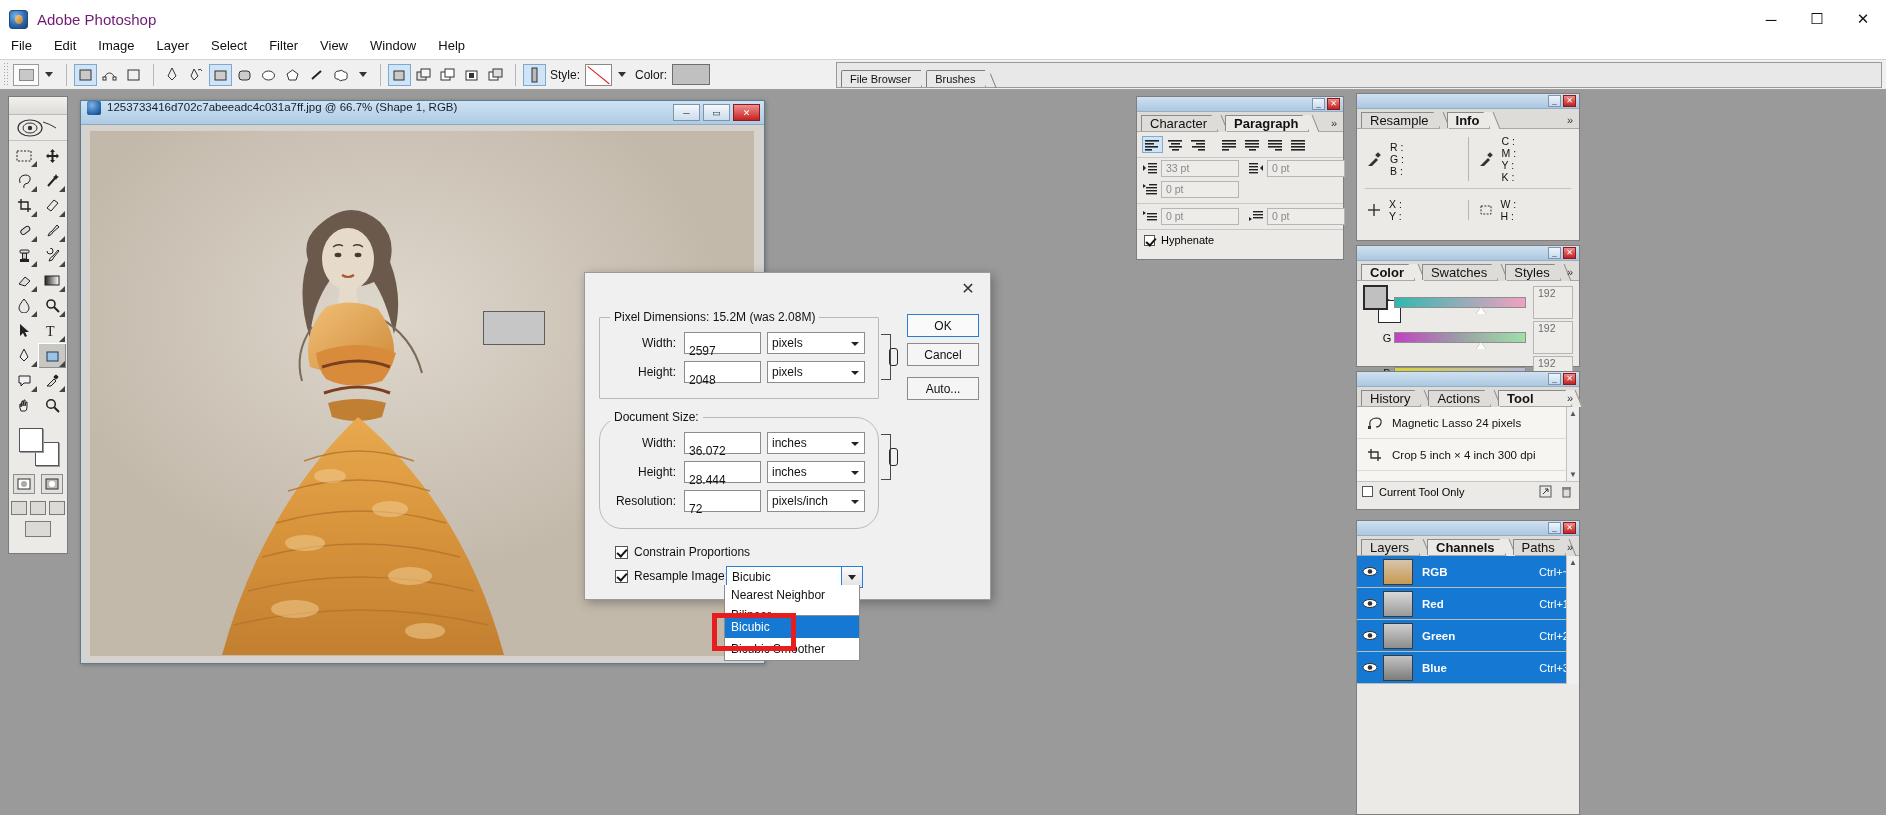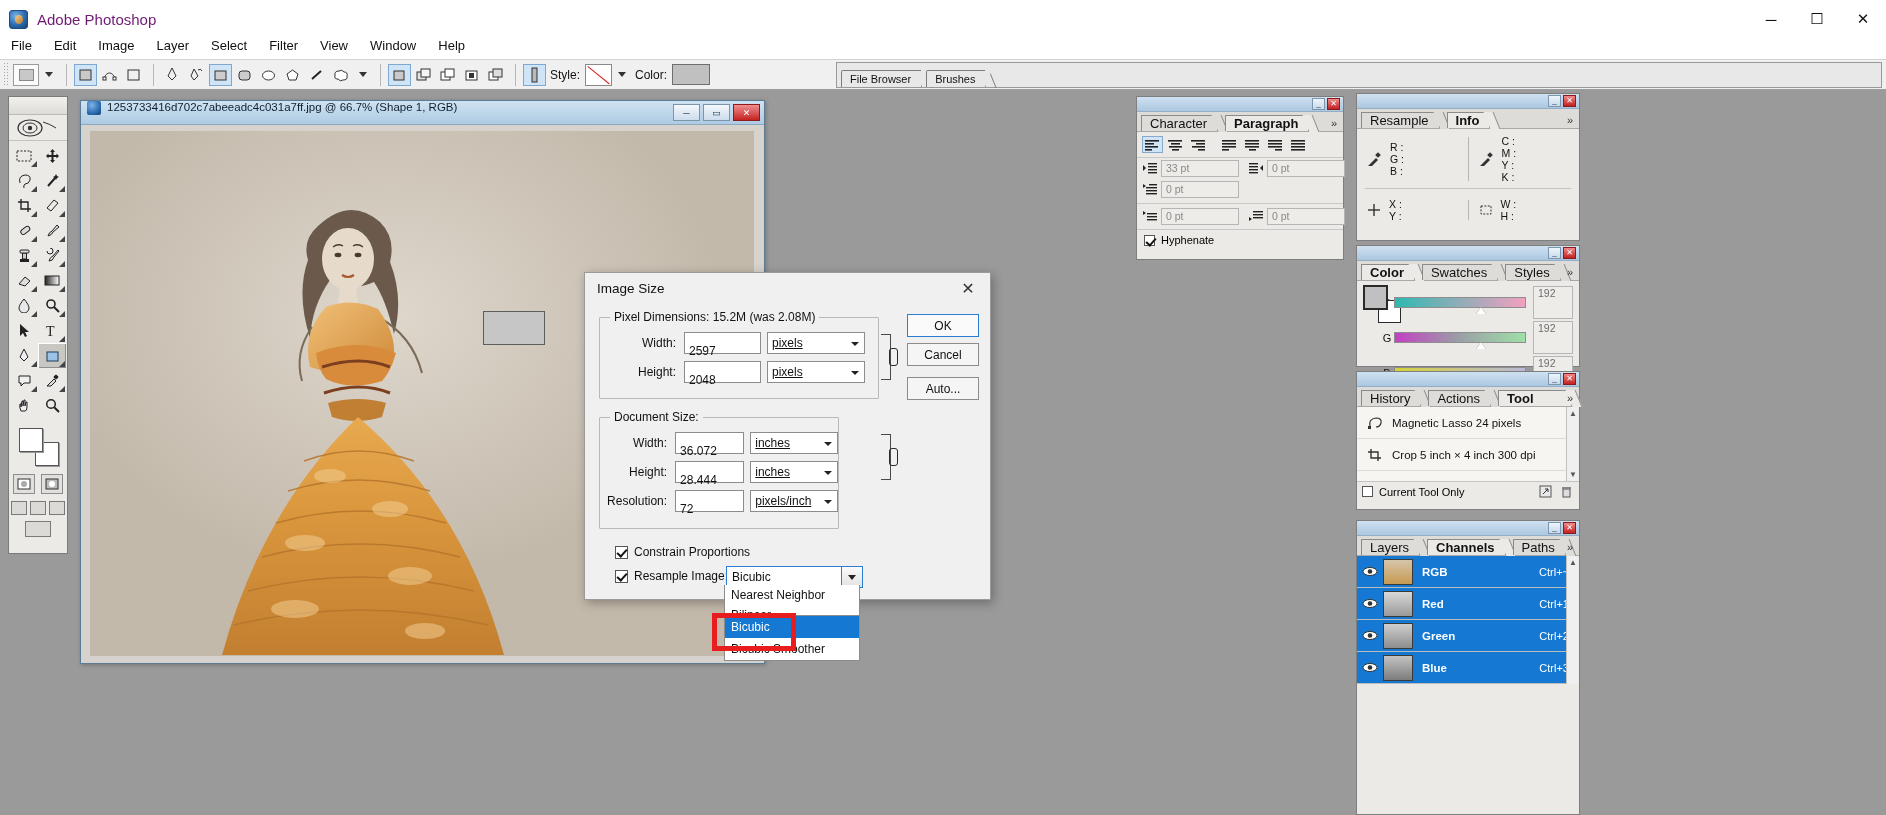--- a/index.html
+++ b/index.html
@@ -205,21 +205,21 @@
   }
   .fld-row { display: flex; align-items: center; margin-bottom: 7px; }
   .fld-label { width: 84px; text-align: right; font-size: 12px; color: #111; padding-right: 8px; }
   .fld-input {
     width: 77px; height: 22px; border: 1px solid #8c8c8c; background: #fff;
     font-size: 12px; color: #111; padding: 8px 4px; line-height: 20px;
   }
   .fld-select {
     width: 98px; height: 22px; border: 1px solid #8c8c8c; background: #fff;
     font-size: 12px; color: #111; padding: 0 4px; line-height: 20px;
-    margin-left: 6px; position: relative; text-decoration: underline;
+    margin-left: 6px; position: relative;
   }
   .fld-select .sel-caret {
     position: absolute; right: 5px; top: 9px; width: 0; height: 0;
     border-left: 4px solid transparent; border-right: 4px solid transparent; border-top: 4px solid #222;
   }
   .link-bracket {
     position: absolute; width: 10px; border: 1px solid #4a4a4a; border-left: none;
   }
   .link-icon {
     position: absolute; width: 9px; height: 18px; border: 1.5px solid #2a2a2a;
@@ -723,21 +723,20 @@
             <ellipse cx="205" cy="478" rx="24" ry="9"></ellipse>
             <ellipse cx="335" cy="500" rx="20" ry="8"></ellipse>
           </g>
         </svg>
       </div>
       <div id="shape-rect"></div>
     </div>
   </div>
 
   <div id="dialog">
-    <div class="dlg-title">Image Size</div>
     <div class="dlg-close">✕</div>
 
     <div class="group" style="left:14px; top:44px; width:280px; height:82px;">
       <div class="legend">Pixel Dimensions:  15.2M (was 2.08M)</div>
       <div style="padding:14px 0 0 0;">
         <div class="fld-row">
           <div class="fld-label">Width:</div>
           <div class="fld-input">2597</div>
           <div class="fld-select">
             <span>pixels</span>
@@ -750,21 +749,21 @@
           <div class="fld-select">
             <span>pixels</span>
             <span class="sel-caret"></span>
           </div>
         </div>
       </div>
       <div class="link-bracket" style="left:281px; top:16px; height:46px;"></div>
       <div class="link-icon" style="left:289px; top:30px;"></div>
     </div>
 
-    <div class="group" style="left:14px; top:144px; width:240px; height:112px;">
+    <div class="group" style="left:14px; top:144px; width:280px; height:112px;border-radius:23px;">
       <div class="legend">Document Size:</div>
       <div style="padding:14px 0 0 0;">
         <div class="fld-row">
           <div class="fld-label">Width:</div>
           <div class="fld-input">36.072</div>
           <div class="fld-select">
             <span>inches</span>
             <span class="sel-caret"></span>
           </div>
         </div>

